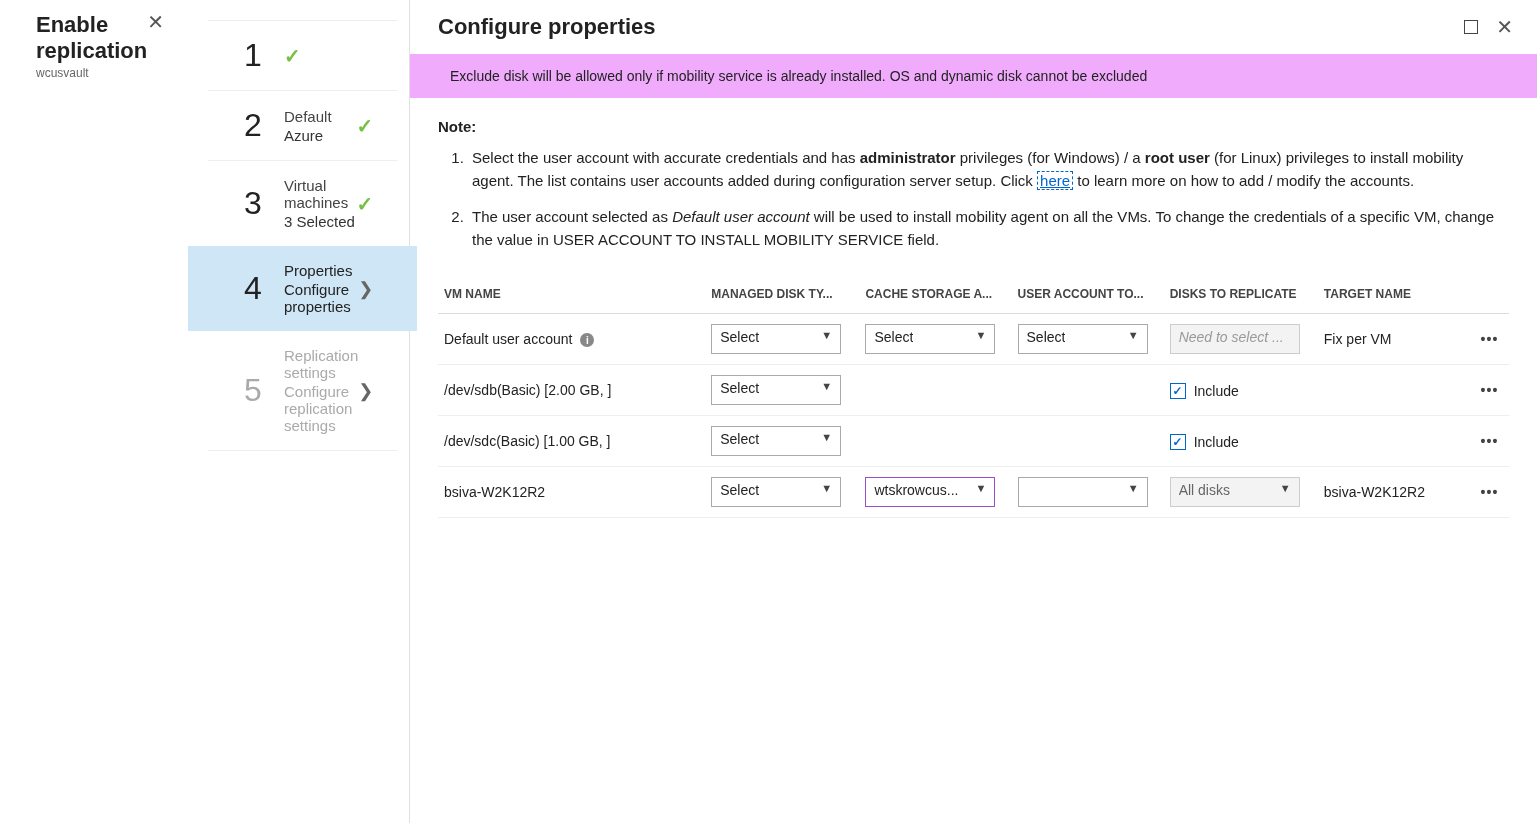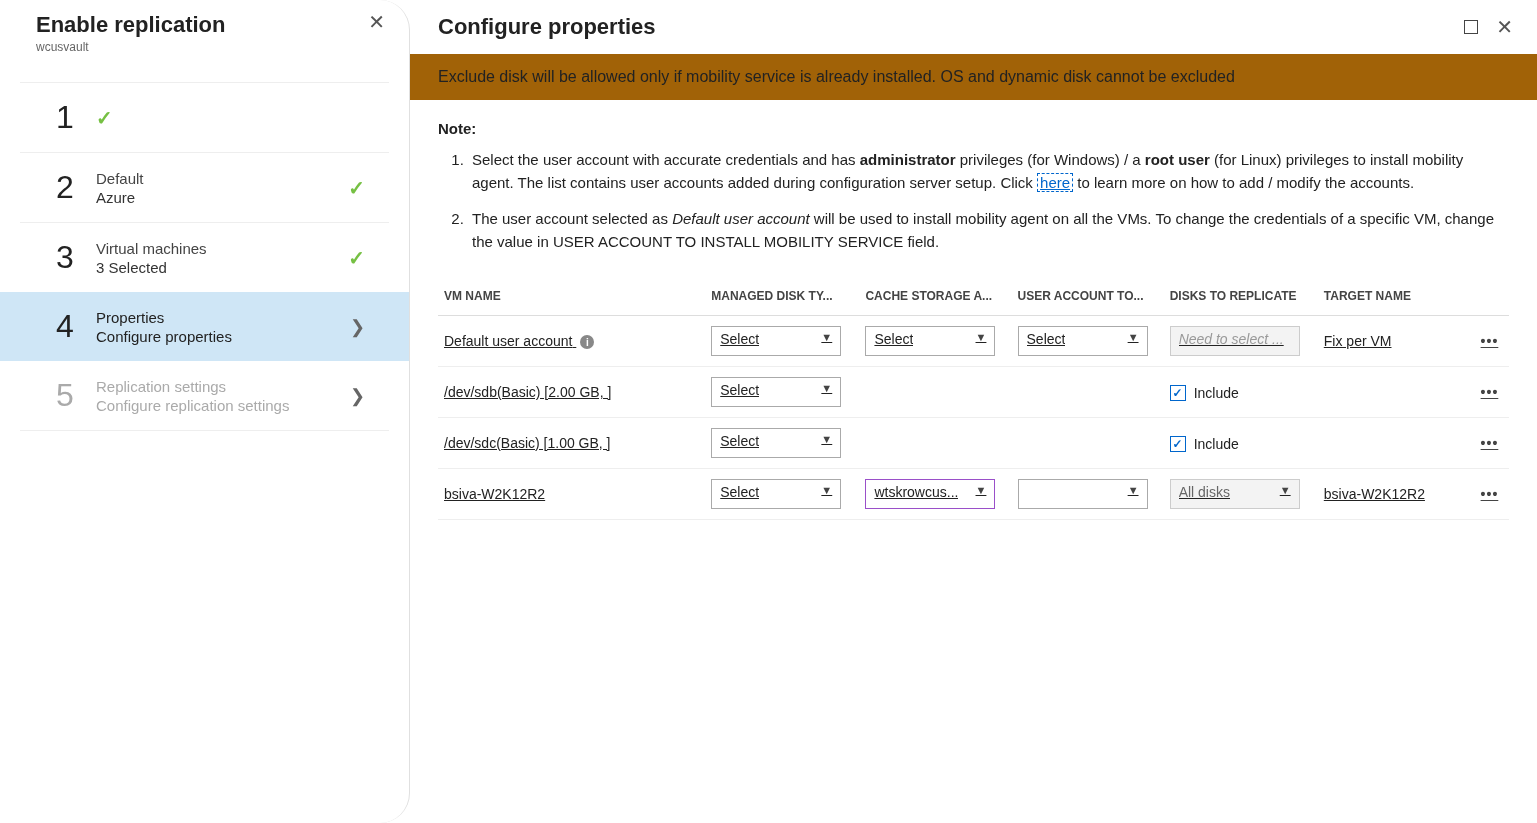--- a/index.html
+++ b/index.html
@@ -1,21 +1,21 @@
 <!DOCTYPE html>
 <html><head>
   <meta charset="utf-8">
   <style>
     * { box-sizing: border-box; margin: 0; padding: 0; }
     body { font-family: "Segoe UI", Arial, sans-serif; font-size: 14px; color: #222; background: #fff; }
     
     .container { display: flex; height: 823px; }
     
     
-    .left-panel { width: 410px; border-right: 1px solid #e0e0e0; display: flex; flex-direction: column; border-radius: 30px; }
+    .left-panel { width: 410px; border-right: 1px solid #e0e0e0; display: flex; flex-direction: row; }
     .left-header { padding: 12px 24px 8px 36px; display: flex; justify-content: space-between; align-items: flex-start; }
     .left-title { font-size: 22px; font-weight: 600; }
     .left-subtitle { font-size: 12px; color: #666; margin-top: 2px; }
     .close-x { font-size: 20px; cursor: pointer; color: #555; line-height: 1; }
     
     .steps { margin-top: 20px; }
     .step { display: flex; align-items: center; padding: 16px 24px 16px 36px; border-top: 1px solid #eee; margin: 0 20px; }
     .step:last-of-type { border-bottom: 1px solid #eee; }
     .step.active { background: #cfe6f6; margin: 0; padding-left: 56px; padding-right: 44px; border-top: none; }
     .step.active + .step { border-top: none; }
@@ -29,32 +29,32 @@
     .step-check { color: #76c043; font-size: 20px; font-weight: bold; }
     .step-arrow { color: #666; font-size: 18px; }
 
     
     .right-panel { flex: 1; display: flex; flex-direction: column; overflow: hidden; }
     .right-header { display: flex; justify-content: space-between; align-items: center; padding: 14px 24px 14px 28px; }
     .right-title { font-size: 22px; font-weight: 600; }
     .right-header-actions { display: flex; gap: 18px; align-items: center; }
     .sq-icon { width: 14px; height: 14px; border: 1.5px solid #444; display: inline-block; }
     
-    .info-banner { background: #a16207; padding: 14px 28px; font-size: 16px; }
+    .info-banner { background: #f0abfc; padding: 14px 40px; font-size: 14px; }
     
     .main-content { padding: 20px 28px; overflow: auto; }
     .note-label { font-weight: 600; font-size: 15px; margin-bottom: 12px; }
     ol.note-list { margin-left: 30px; }
     ol.note-list li { font-size: 15px; line-height: 1.5; margin-bottom: 14px; padding-left: 4px; }
     .link { color: #0066cc; border: 1px dashed #0066cc; padding: 0 2px; }
     
     .table-wrap { margin-top: 24px; }
     .tbl { width: 100%; border-collapse: collapse; table-layout: fixed; }
     .tbl th { text-align: left; font-size: 12px; font-weight: 600; padding: 12px 6px; border-bottom: 1px solid #ddd; color: #444; white-space: nowrap; overflow: hidden; text-overflow: ellipsis; }
-    .tbl td { padding: 10px 6px; border-bottom: 1px solid #eee; font-size: 14px; vertical-align: middle; text-decoration: underline; }
+    .tbl td { padding: 10px 6px; border-bottom: 1px solid #eee; font-size: 14px; vertical-align: middle; }
     
     .select-box { display: flex; justify-content: space-between; align-items: flex-start; border: 1px solid #aaa; padding: 4px 8px; font-size: 14px; cursor: pointer; height: 30px; background: #fff; width: 130px; }
     .select-box .lbl { overflow: hidden; text-overflow: ellipsis; white-space: nowrap; }
     .select-box.highlighted { border: 1px solid #9a4fc9; }
     .select-box.disabled { background: #f3f3f3; color: #999; border-color: #ccc; font-style: italic; }
     .chev { font-size: 11px; color: #444; }
     
     .checkbox { display: inline-flex; align-items: center; gap: 8px; }
     .checkbox .cb { width: 16px; height: 16px; border: 1.5px solid #0066cc; display: flex; align-items: center; justify-content: center; color: #0066cc; font-size: 12px; font-weight: bold; }
     

